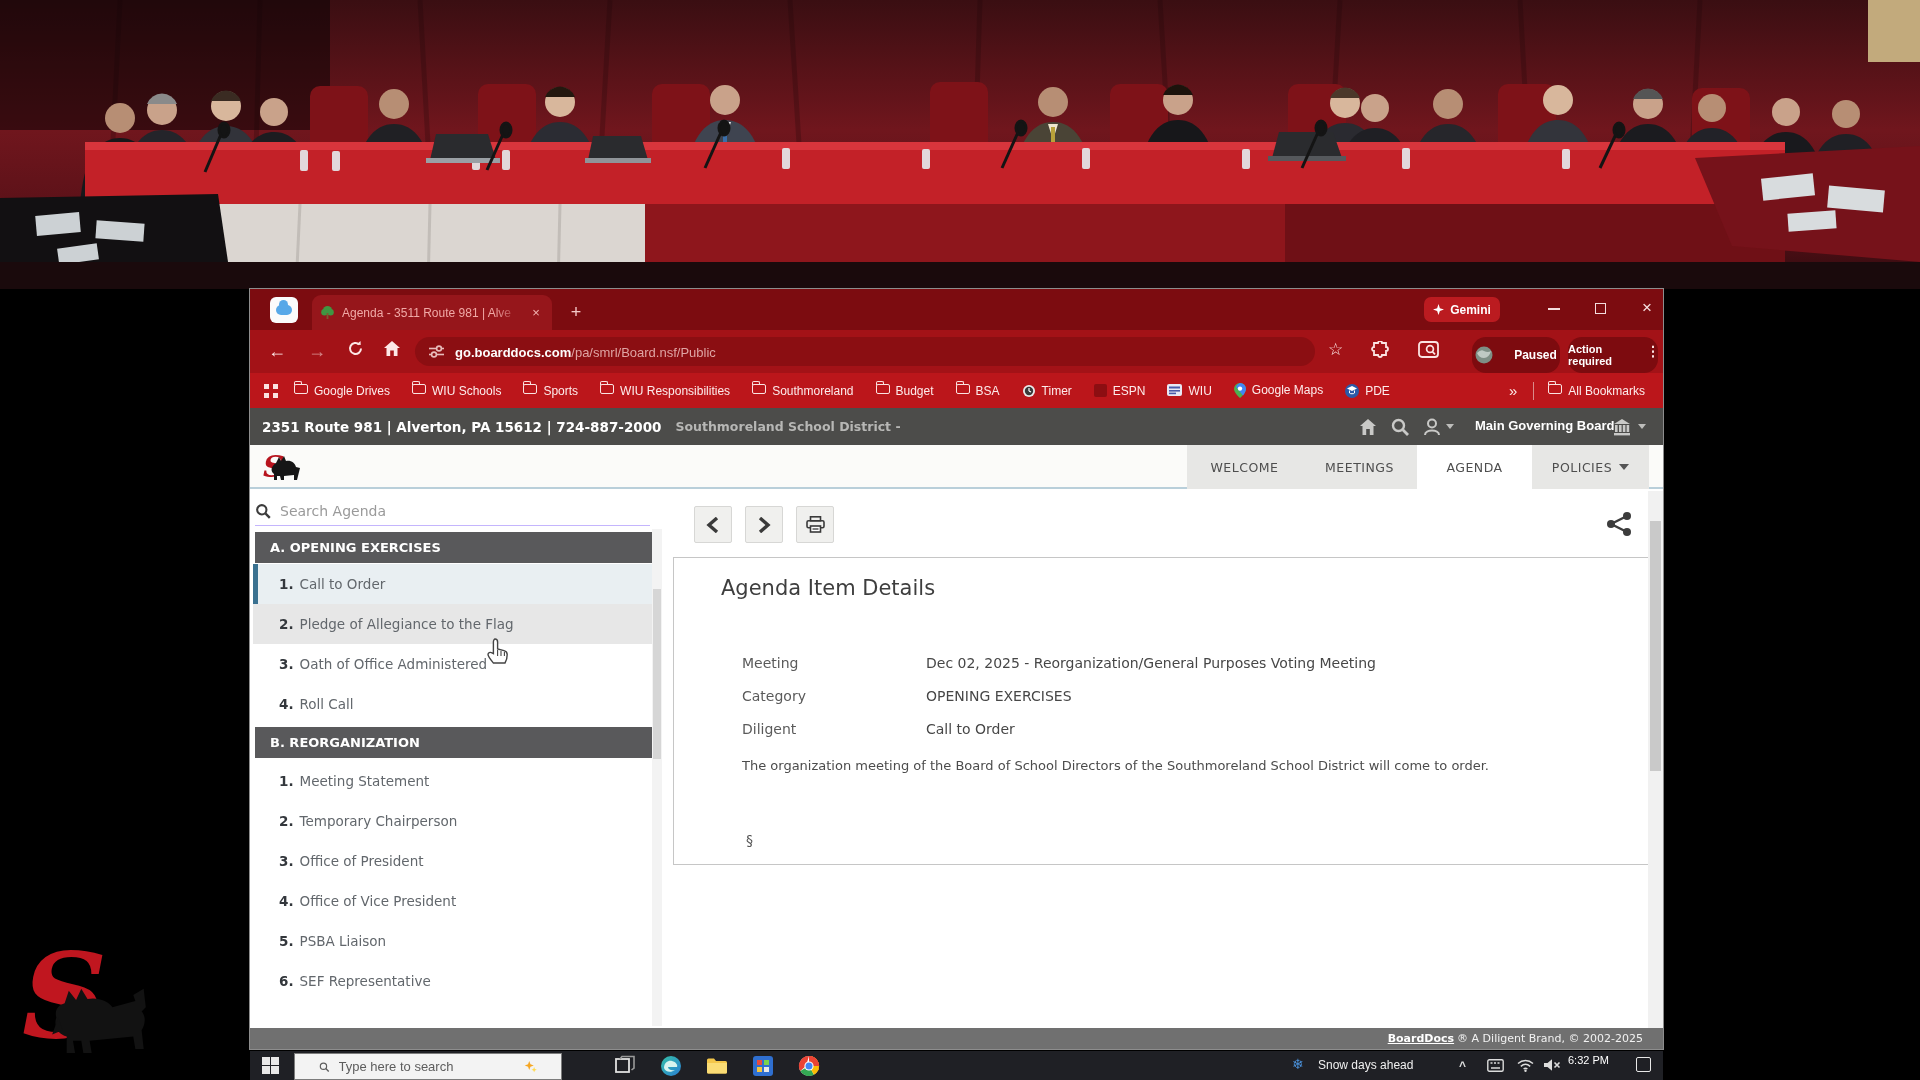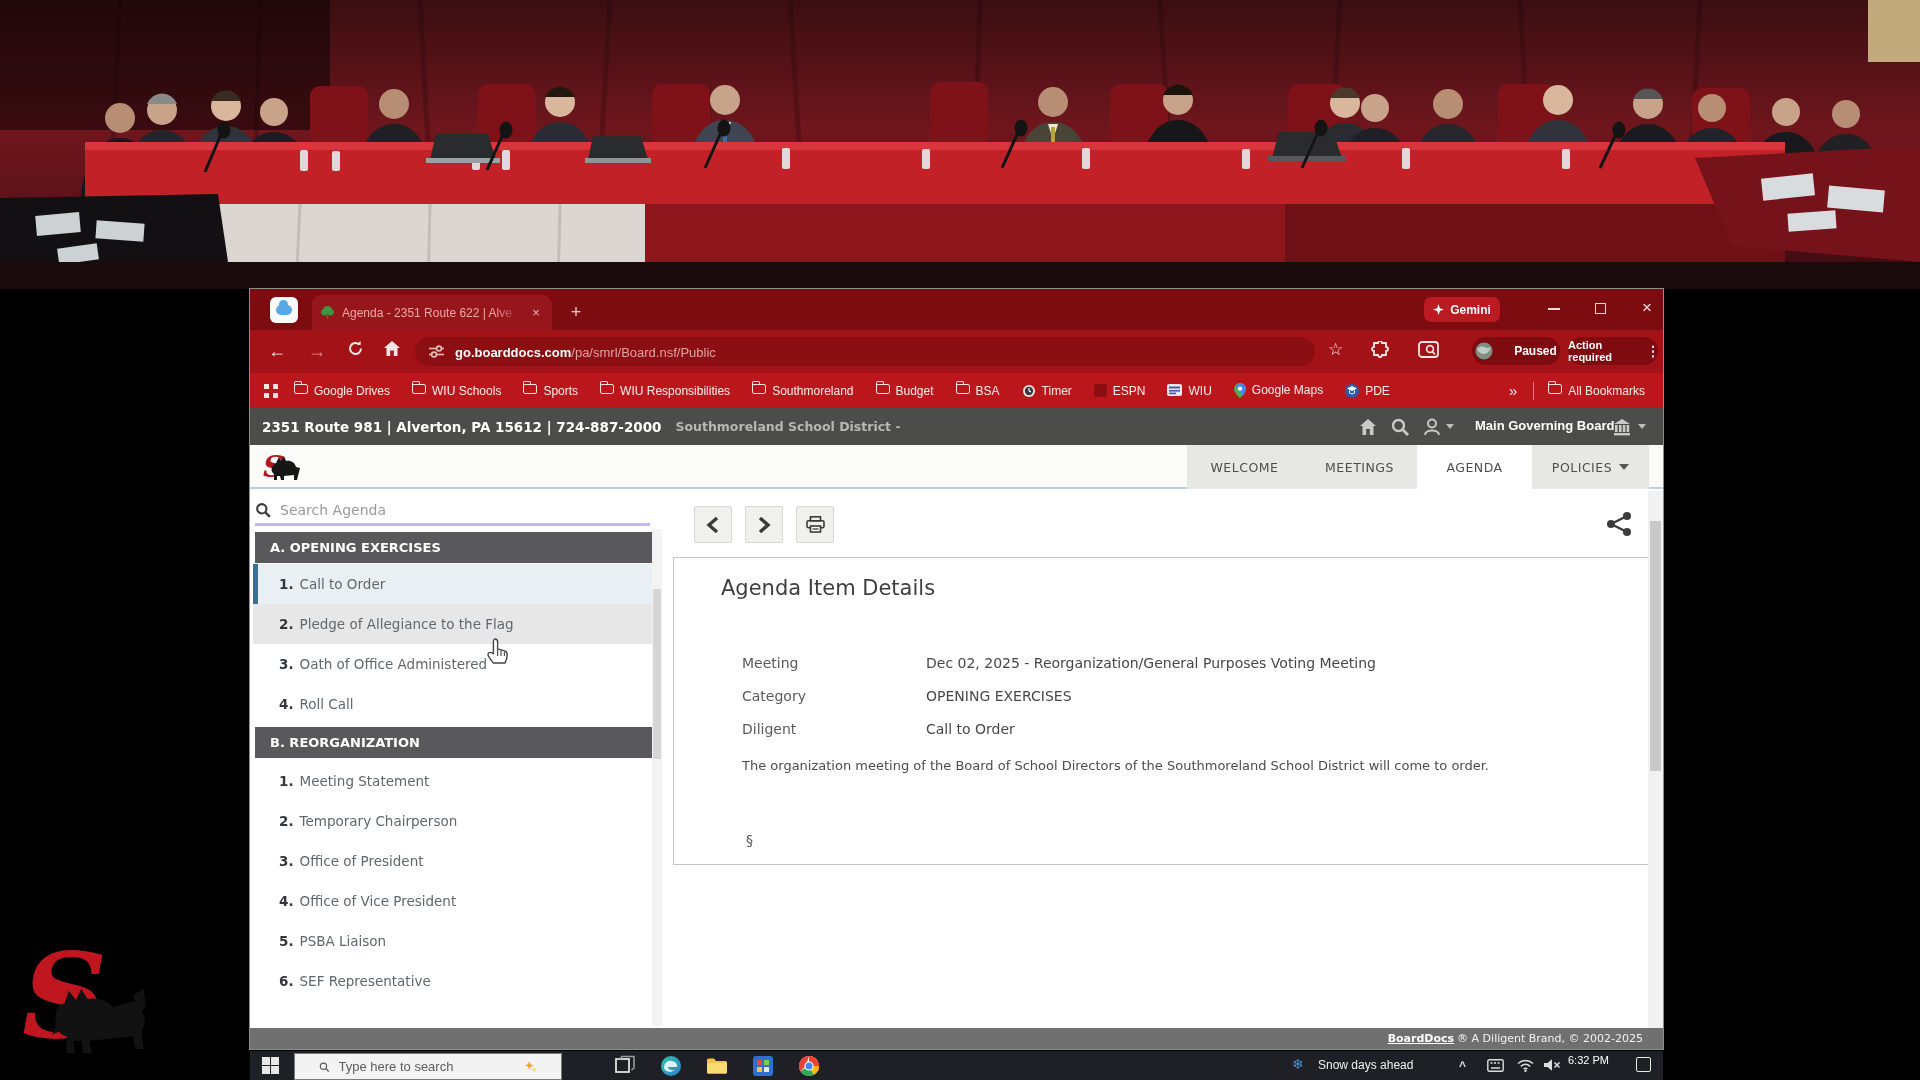--- a/index.html
+++ b/index.html
@@ -40,21 +40,21 @@
   .wclo:before { content:"×"; }
 
   
   .ctoolbar { position:absolute; left:0; top:41px; width:100%; height:43px; background:#a31217; }
   .navic { position:absolute; top:10px; width:22px; height:22px; color:#fde7e6; font-size:18px;
            text-align:center; line-height:22px; }
   .url-pill { position:absolute; left:165px; top:7px; width:900px; height:29px; background:#8b0e12;
               border-radius:15px; display:flex; align-items:center; padding:0 14px; gap:11px; }
   .url-domain { color:#fdfdfd; font-size:13px; font-weight:bold;margin-top:8px; }
   .url-path { color:#dfa5a4; font-size:13px; }
-  .chip { position:absolute; top:7px; height:28px; background:#7d0b0f; border-radius:14px;
+  .chip { position:absolute; top:7px; height:36px; background:#7d0b0f; border-radius:14px;
           display:flex; align-items:center; justify-content:center; color:#fff; font-size:12px;
           font-weight:bold; gap:21px; }
   .star-ic { position:absolute; left:1078px; top:9px; color:#fbe4e3; font-size:17px; }
   .star-ic:before { content:"☆"; }
 
   
   .bookbar { position:absolute; left:0; top:84px; width:100%; height:35px; background:#bb161b;
              display:flex; align-items:center; padding:0 14px; color:#fdecec; font-size:12px; }
   .bm { display:flex; align-items:flex-start; gap:6px; margin-right:22px; white-space:nowrap; }
   .fold { width:14px; height:10px; border:1.5px solid #fbe3e2; border-radius:2px; position:relative; }
@@ -90,21 +90,21 @@
              justify-content:center; font-size:12.5px; letter-spacing:.5px; color:#4e4e4e;
              background:#e7e7e5; font-family:"DejaVu Sans",sans-serif; gap:7px; }
   .nav-tab.active { background:#fff; }
   .nav-chev { width:0; height:0; border-left:5px solid transparent; border-right:5px solid transparent;
               border-top:6px solid #555; }
 
   .site-body { position:absolute; left:0; top:83px; width:100%; height:537px; background:#fff;
                font-family:"DejaVu Sans",sans-serif; }
 
   
-  .sb-search { position:absolute; left:5px; top:5px; width:395px; height:30px; border-bottom:3px solid #c4b5fd;
+  .sb-search { position:absolute; left:5px; top:5px; width:395px; height:30px; border-bottom:1px solid #c4b5fd;
                display:flex; align-items:center; gap:9px; }
   .sb-search input { border:none; outline:none; font-size:14px; color:#555; width:330px;
                      font-family:"DejaVu Sans",sans-serif; background:transparent; }
   .sb-search input::placeholder { color:#9a9a9a; }
   .sec-head { position:absolute; left:5px; width:397px; height:31px; background:#59595b; color:#fff;
               font-weight:bold; font-size:13px; display:flex; align-items:center; padding-left:15px; }
   .sb-item { position:absolute; left:3px; width:399px; height:40px; display:flex; align-items:center;
              padding-left:26px; gap:6px; font-size:13.5px; color:#62676c; background:#fff; }
   .sb-item .num { font-weight:bold; color:#33373c; }
   .sb-item.selected { background:#e9eff2; border-left:5px solid #3a7190; padding-left:21px; }
@@ -351,21 +351,21 @@
     <div class="app-btn">
       <span class="cloud"></span>
     </div>
     <div class="tab">
       <svg width="15" height="15" viewBox="0 0 15 15">
         <circle cx="7.5" cy="5.5" r="4.6" fill="#3f9642"></circle>
           <circle cx="4.4" cy="7.2" r="3.2" fill="#3f9642"></circle>
         <circle cx="10.6" cy="7.2" r="3.2" fill="#3f9642"></circle>
           <rect x="6.6" y="8" width="1.8" height="6" fill="#7c5a30"></rect>
       </svg>
-      <span class="tab-title">Agenda - 2351 Route 622 | Alve</span>
+      <span class="tab-title">Agenda - 3511 Route 981 | Alve</span>
       <span class="tab-close"></span>
     </div>
     <div class="newtab"></div>
     <div class="gemini">
       <svg width="11" height="11" viewBox="0 0 16 16">
         <path d="M8 0 L10 6 L16 8 L10 10 L8 16 L6 10 L0 8 L6 6 Z" fill="#fff"></path>
       </svg>
       <span>Gemini</span>
     </div>
     <div class="wctl wmin"></div>

